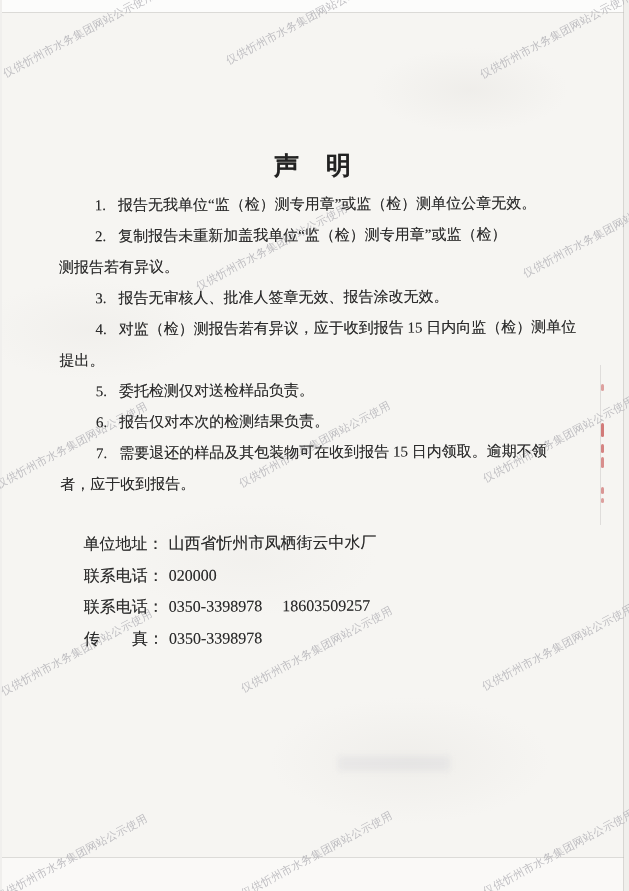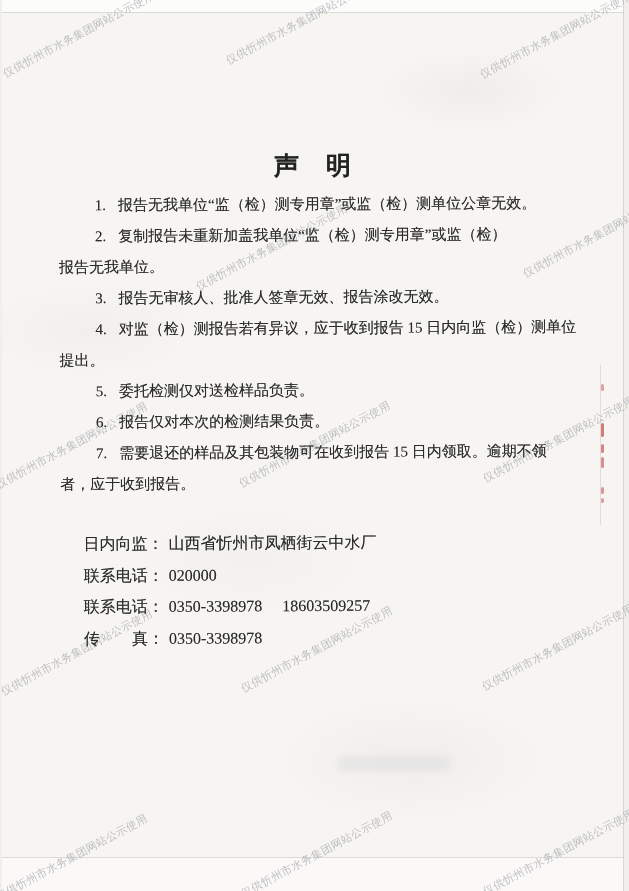--- a/index.html
+++ b/index.html
@@ -107,21 +107,21 @@
     <div class="doc-title">声　明</div>
 
     <div class="statements">
       <div class="sline first">
         <span class="num">1.</span><span>报告无我单位“监（检）测专用章”或监（检）测单位公章无效。</span>
       </div>
       <div class="sline first">
         <span class="num">2.</span><span>复制报告未重新加盖我单位“监（检）测专用章”或监（检）</span>
       </div>
       <div class="sline">
-        <span>报告无我单位。</span>
+        <span>测报告若有异议。</span>
       </div>
       <div class="sline first">
         <span class="num">3.</span><span>报告无审核人、批准人签章无效、报告涂改无效。</span>
       </div>
       <div class="sline first">
         <span class="num">4.</span><span>对监（检）测报告若有异议，应于收到报告 15 日内向监（检）测单位</span>
       </div>
       <div class="sline">
         <span>提出。</span>
       </div>
@@ -134,21 +134,21 @@
       <div class="sline first">
         <span class="num">7.</span><span>需要退还的样品及其包装物可在收到报告 15 日内领取。逾期不领</span>
       </div>
       <div class="sline">
         <span>者，应于收到报告。</span>
       </div>
     </div>
 
     <div class="contact">
       <div class="cline">
-        <span>日内向监：</span><span class="val">山西省忻州市凤栖街云中水厂</span>
+        <span>单位地址：</span><span class="val">山西省忻州市凤栖街云中水厂</span>
       </div>
       <div class="cline">
         <span>联系电话：</span><span class="val">020000</span>
       </div>
       <div class="cline">
         <span>联系电话：</span><span class="val">0350-3398978</span><span class="val2">18603509257</span>
       </div>
       <div class="cline">
         <span>传　　真：</span><span class="val">0350-3398978</span>
       </div>

